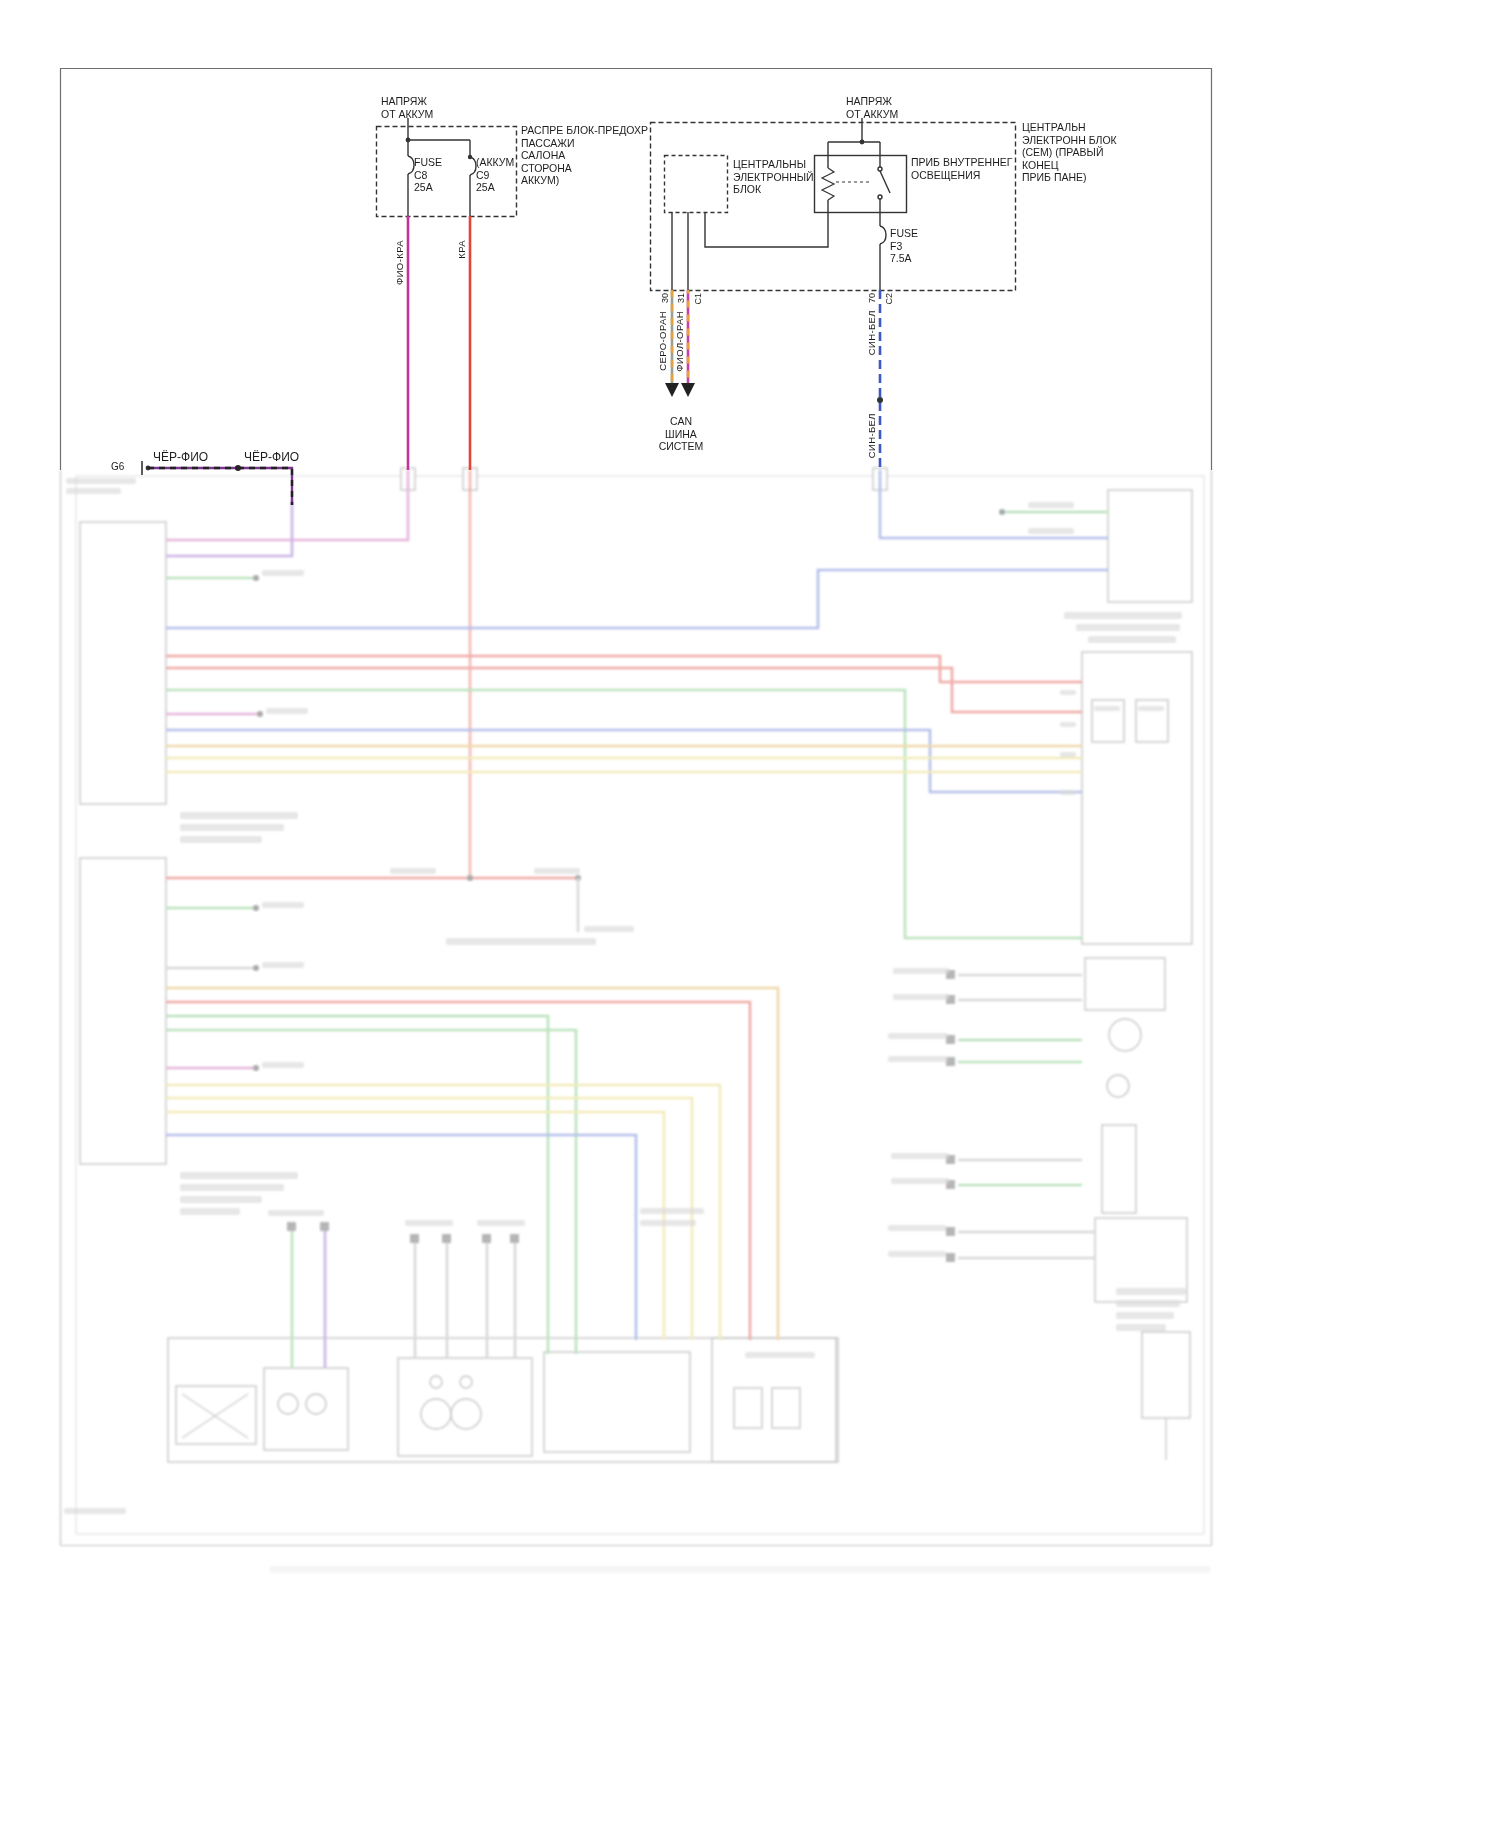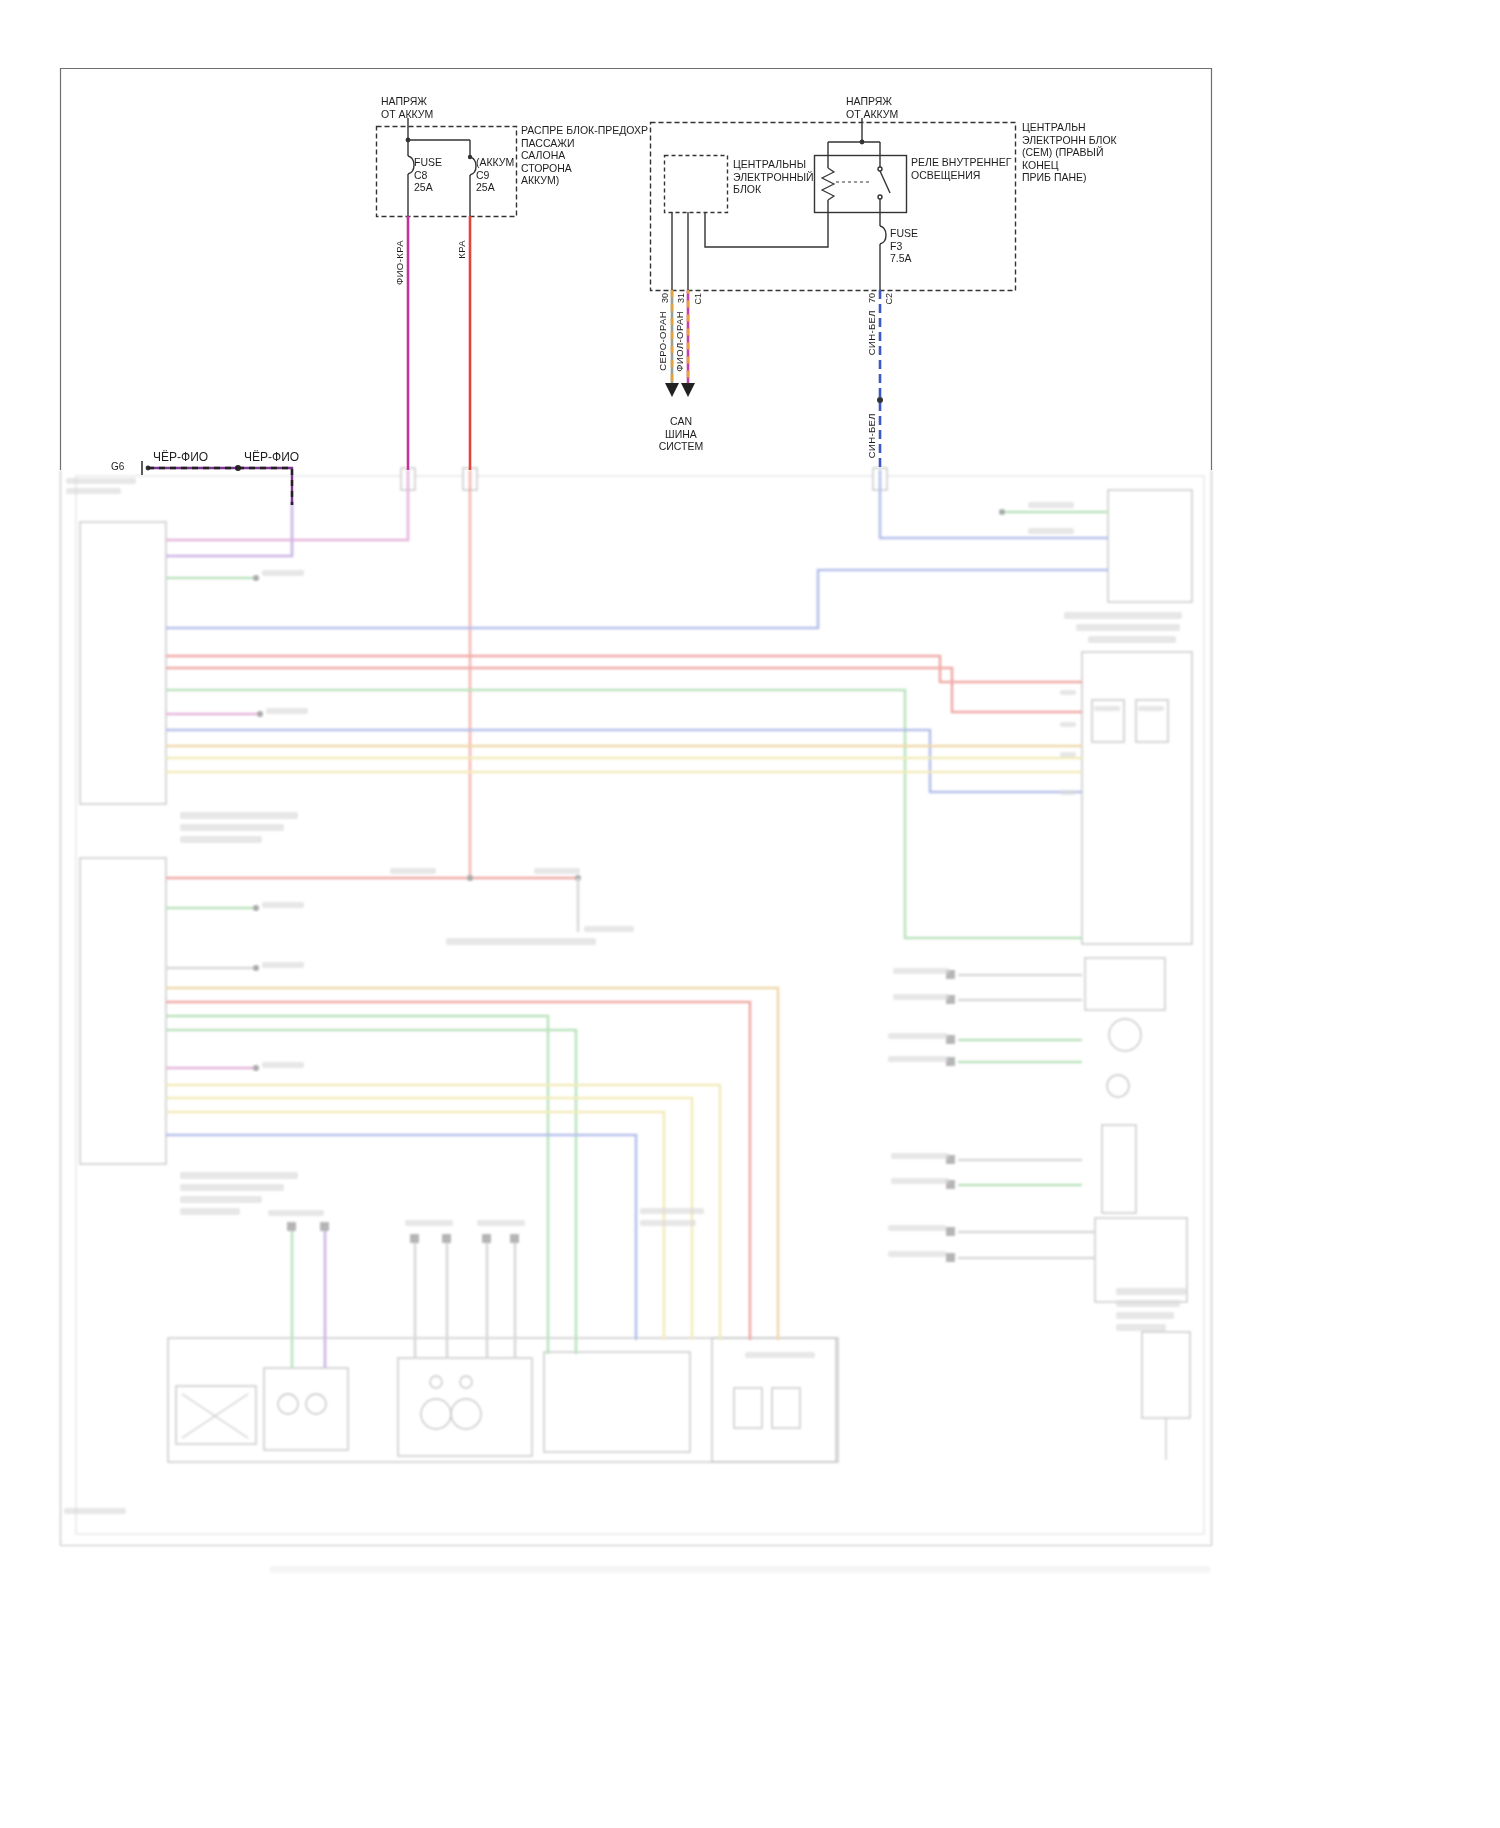--- a/index.html
+++ b/index.html
@@ -304,21 +304,21 @@
 СТОРОНА
 АККУМ)</div>
   <div class="vlbl" style="left:394px;top:240px">ФИО-КРА</div>
   <div class="vlbl" style="left:456px;top:240px">КРА</div>
 
   <div class="lbl" style="left:846px;top:95px">НАПРЯЖ
 ОТ АККУМ</div>
   <div class="lbl" style="left:733px;top:158px">ЦЕНТРАЛЬНЫ
 ЭЛЕКТРОННЫЙ
 БЛОК</div>
-  <div class="lbl" style="left:911px;top:156px">РЕЛЕ ВНУТРЕННЕГ
+  <div class="lbl" style="left:911px;top:156px">ПРИБ ВНУТРЕННЕГ
 ОСВЕЩЕНИЯ</div>
   <div class="lbl" style="left:890px;top:227px">FUSE
 F3
 7.5A</div>
   <div class="lbl" style="left:1022px;top:121px">ЦЕНТРАЛЬН
 ЭЛЕКТРОНН БЛОК
 (CEM) (ПРАВЫЙ
 КОНЕЦ
 ПРИБ ПАНЕ)</div>
 

